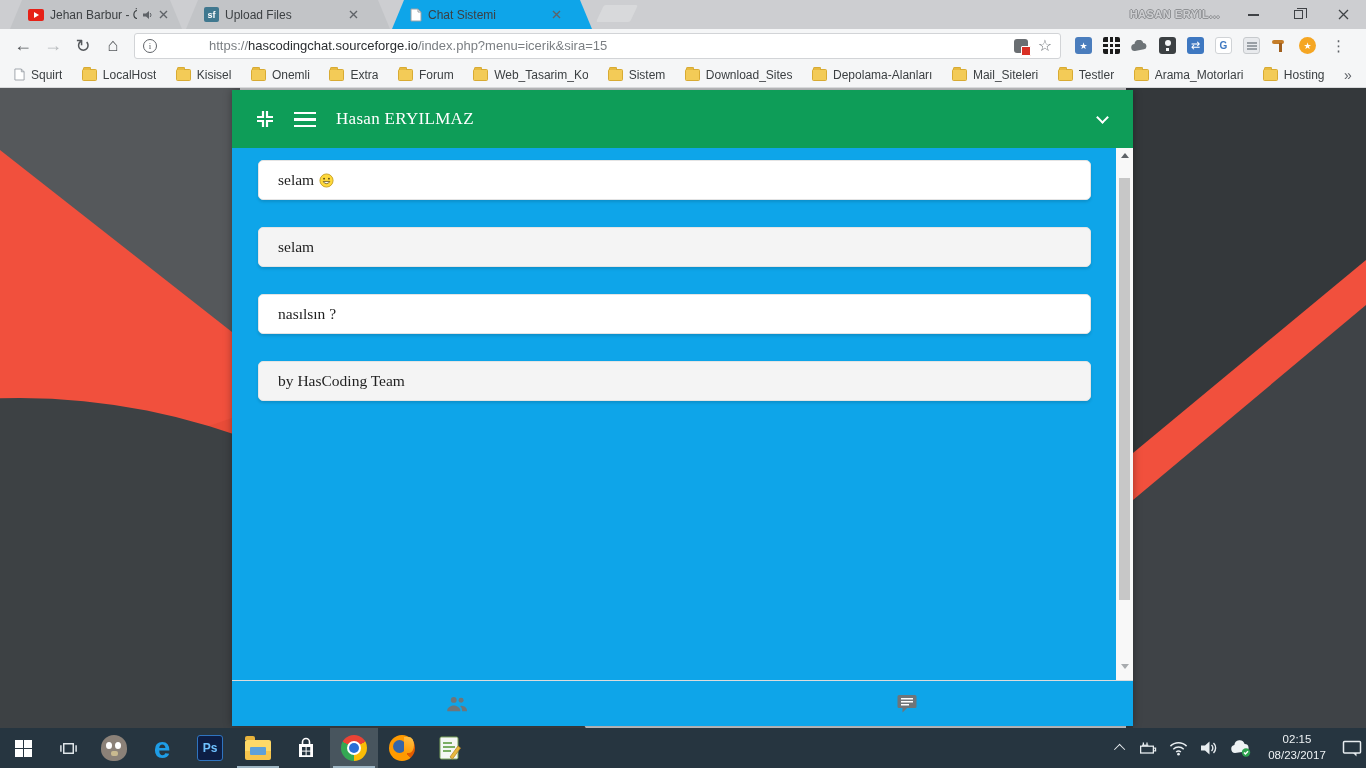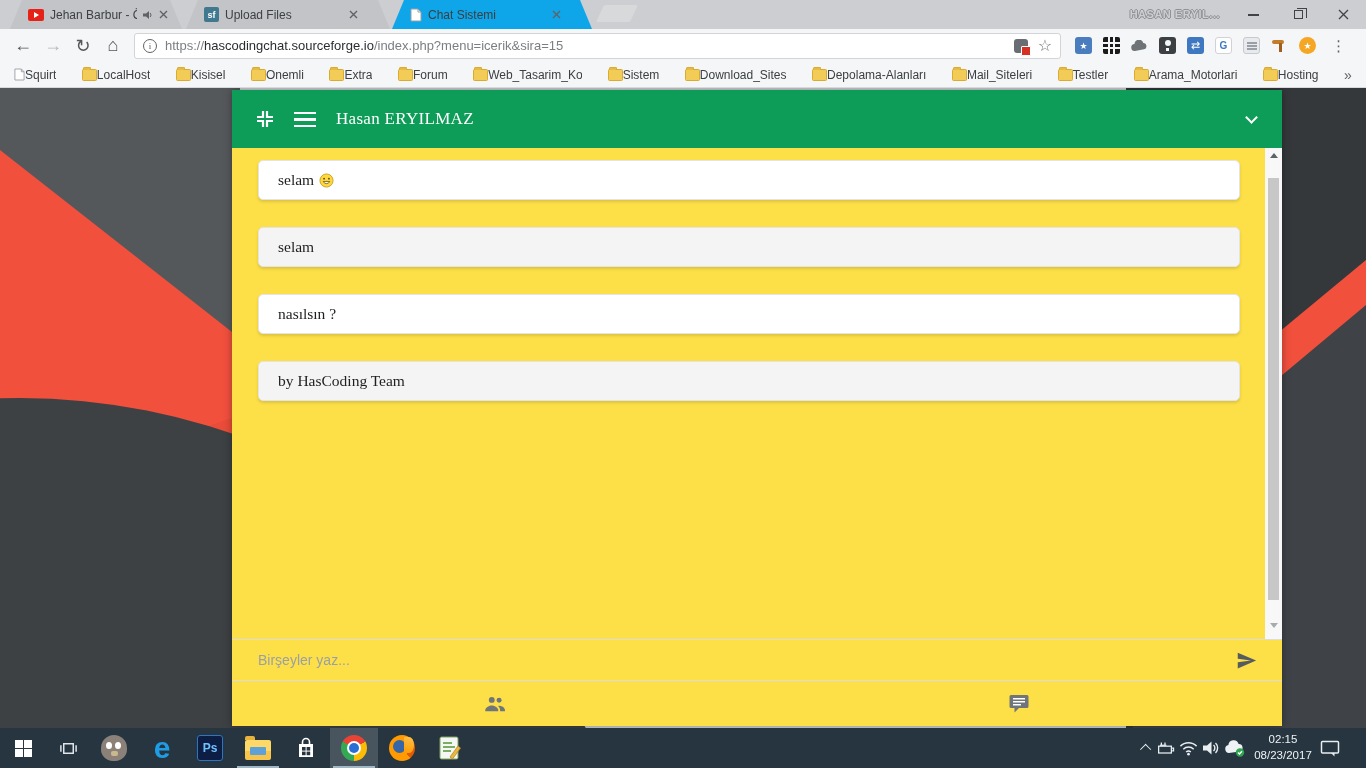--- a/index.html
+++ b/index.html
@@ -40,21 +40,21 @@
              position:relative; z-index:3; }
   .nav-btn { width:26px; height:26px; display:flex; align-items:center; justify-content:center;
              font-size:18px; color:#55585c; flex:none; }
   .nav-btn.disabled { color:#b7babd; }
   .omnibox { flex:1; height:26px; background:#fff; border:1px solid #d2d4d7; border-radius:3px;
              display:flex; align-items:center; padding:0 8px; margin:0 4px; }
   .info-icon { width:14px; height:14px; border:1.4px solid #5f6368; border-radius:50%; color:#5f6368;
              font-size:9px; font-family:"Liberation Serif",serif; display:flex; align-items:center;
              justify-content:center; margin-right:8px; flex:none; }
   .info-icon::before { content:"i"; }
-  .url { font-size:13px; white-space:nowrap; overflow:hidden; flex:1; }
+  .url { font-size:13px; white-space:nowrap; overflow:hidden; flex:1;margin-left:44px; }
   .url .dim { color:#7b7f83; }
   .url .host { color:#2b2e31; }
   .omni-right { display:flex; align-items:center; gap:10px; margin-left:8px; }
   .blocked-icon { position:relative; width:14px; height:14px; background:#6a6e72; border-radius:3px 3px 6px 3px; }
   .blocked-icon::after { content:""; position:absolute; right:-3px; bottom:-3px; width:8px; height:8px;
              background:#d93025; border:1.5px solid #fff; border-radius:1px; }
   .star-icon { font-size:16px; color:#6b7075; line-height:1; }
   .star-icon::before { content:"☆"; }
   .ext-row { display:flex; align-items:center; gap:11px; padding:0 6px; }
   .ext { width:17px; height:17px; border-radius:3px; display:flex; align-items:center; justify-content:center;
@@ -76,34 +76,34 @@
   .ext-tool { background:transparent; position:relative; }
   .ext-tool::before { content:""; position:absolute; width:12px; height:4px; background:#c47c28; border-radius:2px; left:1px; top:3px; }
   .ext-tool::after { content:""; position:absolute; width:3px; height:9px; background:#a05f1e; left:8px; top:6px; }
   .ext-star-orange { background:#f5a623; border-radius:50%; } .ext-star-orange::before { content:"★"; font-size:9px; }
   .menu-dots { font-size:15px; color:#5f6368; padding:0 4px; }
   .menu-dots::before { content:"⋮"; }
 
   
   .bookmarks { height:26px; background:#f5f6f7; border-bottom:1px solid #d8d9db; display:flex;
                align-items:center; justify-content:space-between; padding:0 14px; position:relative; z-index:3; }
-  .bm { display:flex; align-items:center; font-size:12px; color:#3c4043; white-space:nowrap; }
+  .bm { display:flex; align-items:center; gap:6px; font-size:12px; color:#3c4043; white-space:nowrap; }
   .bm-label { max-width:110px; overflow:hidden; }
   .folder-glyph { width:15px; height:12px; background:#f3cb57; border:1px solid #d8ab33; border-radius:1.5px;
                position:relative; flex:none; }
   .folder-glyph::before { content:""; position:absolute; top:-3px; left:0; width:6px; height:2px;
                background:#e7ba41; border:1px solid #d8ab33; border-bottom:none; border-radius:1.5px 1.5px 0 0; }
   .chevron-more { font-size:14px; color:#5f6368; }
 
   
   .viewport { position:absolute; top:88px; left:0; width:1366px; height:640px; overflow:hidden; }
   .wallpaper { position:absolute; inset:0; }
 
   
-  .chat-app { position:absolute; left:232px; top:2px; width:1050px; height:636px; background:#fde047;
+  .chat-app { position:absolute; left:232px; top:2px; width:901px; height:636px; background:#0ea5e9;
               display:flex; flex-direction:column; box-shadow:0 0 8px rgba(0,0,0,.35); }
   .chat-header { height:58px; background:var(--green,#0e9d58); display:flex; align-items:center;
               padding:0 24px; gap:20px; position:relative; }
   .icon-compress svg, .icon-burger { display:block; }
   .icon-burger { width:22px; height:15px; border-top:2.5px solid #fff; border-bottom:2.5px solid #fff; position:relative; }
   .icon-burger::before { content:""; position:absolute; left:0; top:4.5px; width:22px; height:2.5px; background:#fff; }
   .chat-title { color:#fff; font-family:"Liberation Serif", serif; font-size:17px; letter-spacing:.3px; }
   .chev-down { position:absolute; right:26px; top:23px; width:9px; height:9px;
                border-right:2.2px solid #fff; border-bottom:2.2px solid #fff; transform:rotate(45deg); }
 
@@ -171,21 +171,21 @@
   .icon-chrome { border-radius:50%; background:conic-gradient(from -60deg, #ea4335 0 120deg, #fbbc05 120deg 240deg, #34a853 240deg 360deg); }
   .icon-chrome .core-w { position:absolute; left:50%; top:50%; width:14px; height:14px; border-radius:50%;
              background:#fff; transform:translate(-50%,-50%); }
   .icon-chrome .core-b { position:absolute; left:50%; top:50%; width:10px; height:10px; border-radius:50%;
              background:#2a6fd6; transform:translate(-50%,-50%); }
   .icon-firefox { border-radius:50%; background:conic-gradient(from 140deg, #ff9a00 0 70%, #e35b00 70% 100%); }
   .icon-firefox::before { content:""; position:absolute; left:4px; top:5px; width:13px; height:13px; border-radius:50%; background:#3566a8; }
   .icon-firefox::after { content:""; position:absolute; right:1px; top:2px; width:10px; height:16px;
              border-radius:0 50% 50% 0; background:linear-gradient(200deg,#ffc24b,#ff9a00); }
 
-  .tray { margin-left:auto; display:flex; align-items:center; gap:4px; padding-right:26px; }
+  .tray { margin-left:auto; display:flex; align-items:center; gap:12px; padding-right:4px; }
   .tray-chevron { width:8px; height:8px; border-left:1.8px solid #e8edf0; border-top:1.8px solid #e8edf0;
              transform:rotate(45deg) translateY(2px); }
   .tray svg { display:block; }
   .clock { text-align:center; color:#eef2f4; font-size:11.5px; line-height:1.35; min-width:66px; }
   .action-center svg { display:block; }
 </style>
 </head>
 <body>
 
 <div class="screen">
@@ -397,28 +397,20 @@
           <span class="sb-arrow up">
               <span class="tri-up"></span>
             </span>
           <span class="sb-thumb"></span>
           <span class="sb-arrow down">
               <span class="tri-down"></span>
             </span>
         </div>
       </div>
 
-      <div class="input-row">
-        <input class="chat-input" type="text" placeholder="Birşeyler yaz..." style="">
-        <span class="send-btn">
-          <svg width="21" height="21" viewBox="0 0 24 24">
-              <path d="M2 21 L23 12 L2 3 L2 10 L17 12 L2 14 Z" fill="#565b5f"></path>
-            </svg>
-        </span>
-      </div>
 
       <div class="footer-row">
         <span class="foot-icon left">
           <svg width="26" height="26" viewBox="0 0 24 24">
               <g fill="#6f7579">
                 <circle cx="9" cy="8.2" r="2.7"></circle>
                 <circle cx="15.8" cy="8.6" r="2.3"></circle>
                 <path d="M3 18 c0-3.2 4-4.6 6-4.6 s6 1.4 6 4.6 v0.8 H3 z"></path>
                 <path d="M16.4 13.6 c2 0.2 4.8 1.5 4.8 4.3 v0.9 h-4.5 v-1 c0-1.7 -0.9-3.1 -2-4 z"></path>
               </g>

